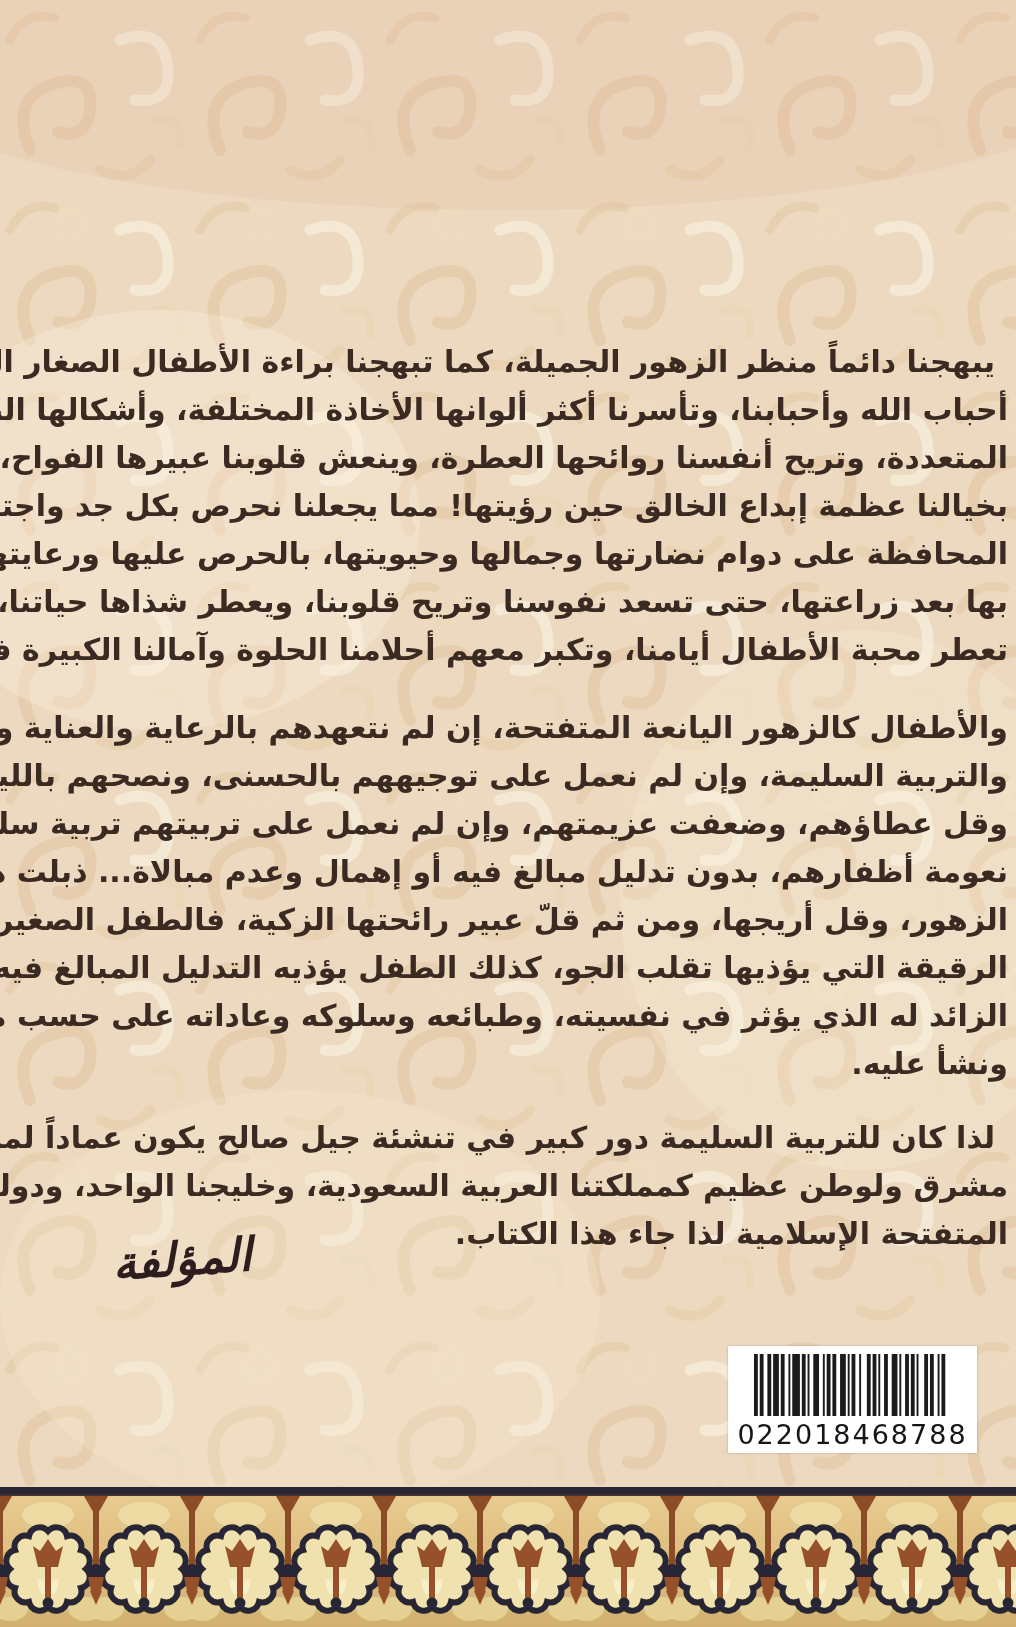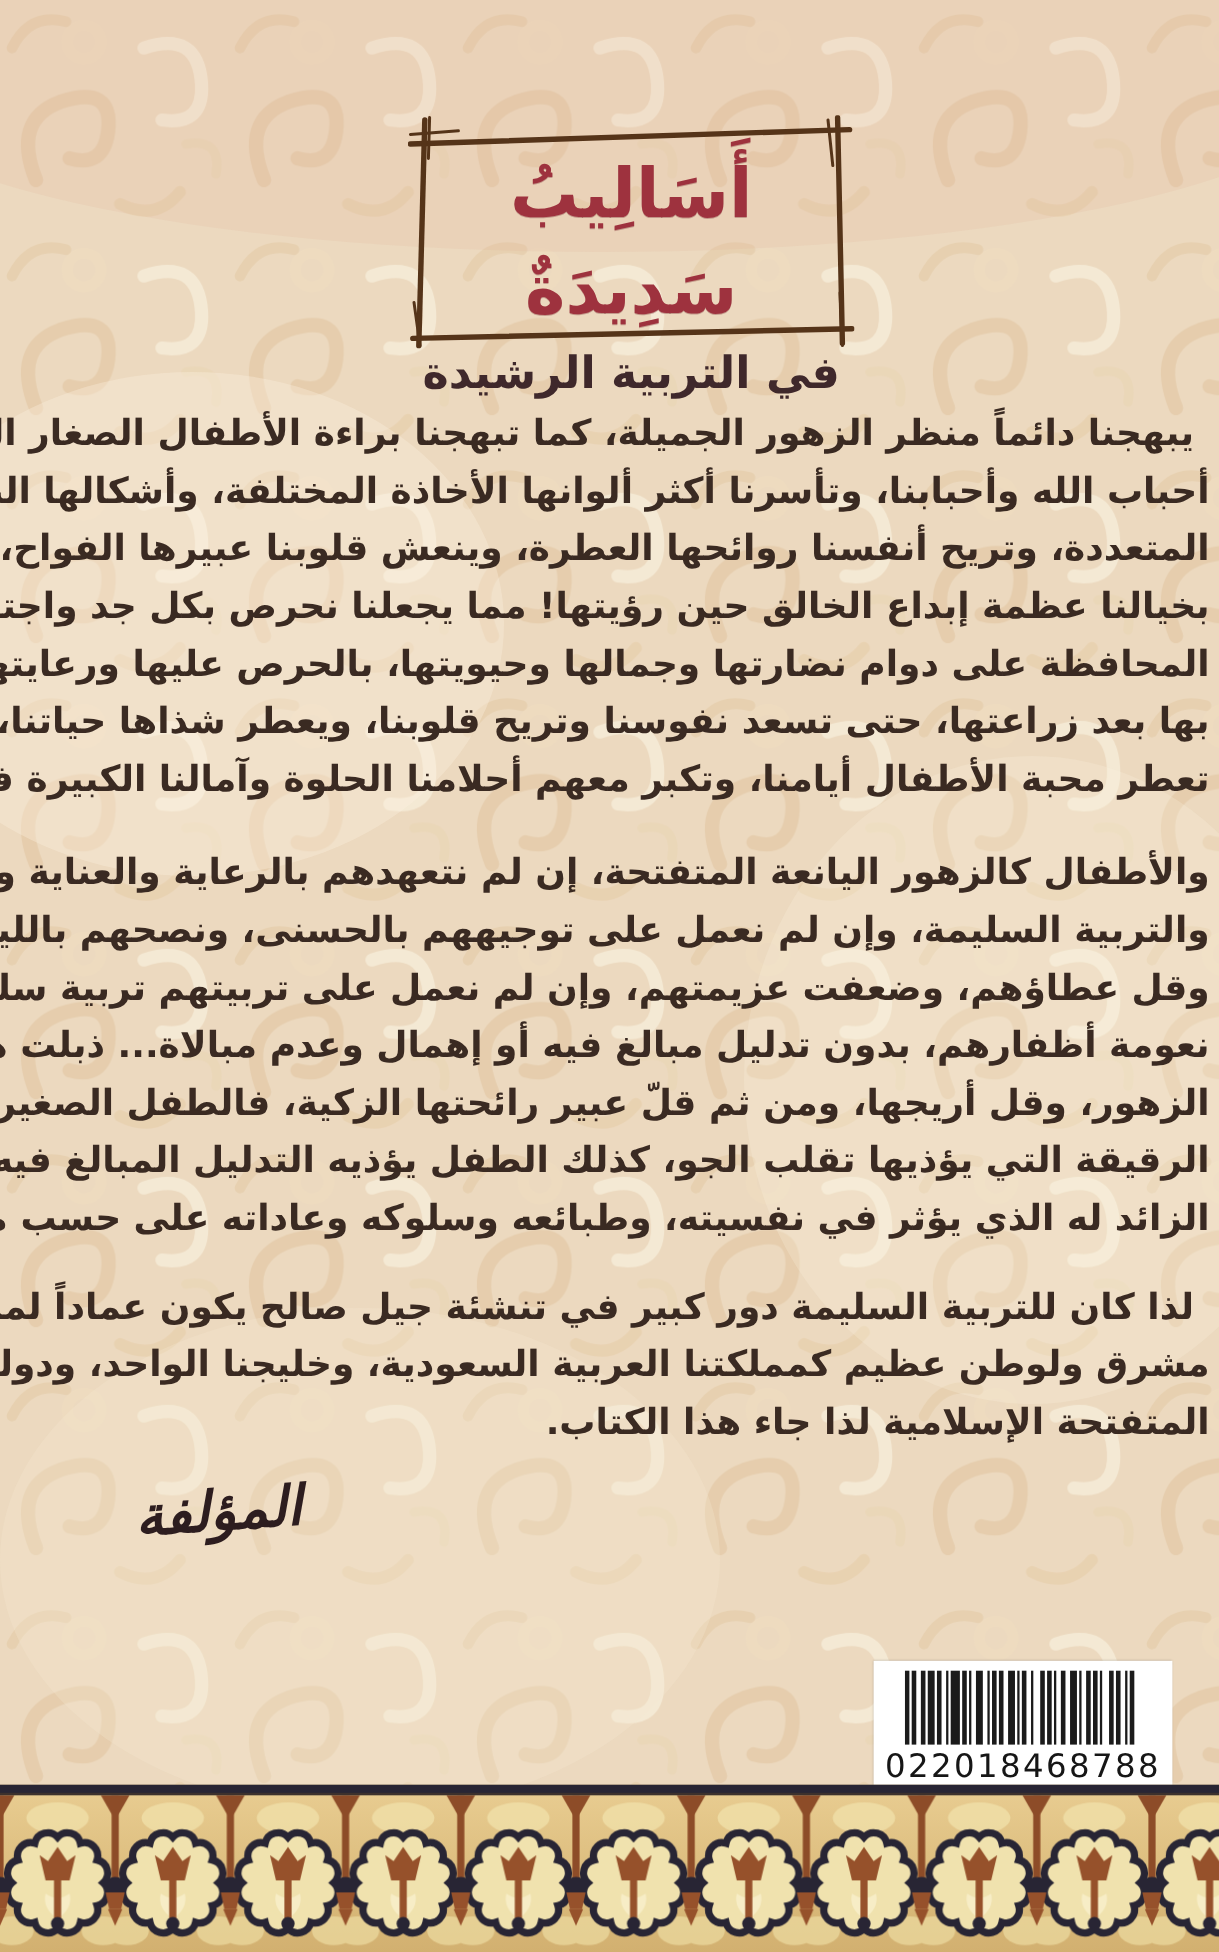--- a/index.html
+++ b/index.html
@@ -52,21 +52,20 @@
     direction:rtl;text-align:center;
     font-size:46px;font-weight:bold;font-style:italic;
     color:#2d1d1f;transform:rotate(-4deg);
   }
 
   
   .barcode{
     position:absolute;left:728px;top:1346px;width:249px;height:107px;
     background:var(--barcode_bg,#ffffff);
     box-shadow:0 0 2px rgba(0,0,0,.25);
-    margin-top:38px;
   }
   .barcode svg{position:absolute;left:26px;top:8px;}
   .barcode-number{
     position:absolute;left:0;bottom:3px;width:100%;
     text-align:center;font-size:27px;color:#161616;
     font-family:"DejaVu Sans", sans-serif;letter-spacing:2px;
   }
 
   
   .frieze{position:absolute;left:0;top:1487px;width:1016px;height:140px;}
@@ -90,58 +89,40 @@
     <rect width="1016" height="1627" fill="#ecd9bf"></rect>
     <rect width="1016" height="1627" fill="url(#dmsk)"></rect>
     <ellipse cx="500" cy="70" rx="620" ry="140" fill="#e2ae96" opacity="0.16"></ellipse>
     <ellipse cx="160" cy="520" rx="260" ry="210" fill="#fbf2e0" opacity="0.35"></ellipse>
     <ellipse cx="860" cy="900" rx="240" ry="270" fill="#fbf2e0" opacity="0.25"></ellipse>
     <ellipse cx="300" cy="1300" rx="300" ry="210" fill="#f6e9d2" opacity="0.30"></ellipse>
   </svg>
 
   <div class="content">
 
-    <div class="title-frame">
-      <svg width="372" height="196" viewBox="0 0 372 196" aria-hidden="true">
-        <g stroke="#553419" fill="none" stroke-linecap="round">
-          <path d="M2 24 L368 12" stroke-width="4.5"></path>
-          <path d="M358 2 L362 190" stroke-width="4.5"></path>
-          <path d="M370 178 L4 186" stroke-width="4.5"></path>
-          <path d="M14 4 L9 192" stroke-width="4.5"></path>
-          <path d="M18 2 L17 36" stroke-width="2.5"></path>
-          <path d="M2 16 L42 13" stroke-width="2.5"></path>
-          <path d="M350 4 L354 42" stroke-width="2.5"></path>
-          <path d="M5 156 L10 192" stroke-width="2.5"></path>
-          <path d="M360 148 L362 192" stroke-width="2.5"></path>
-        </g>
-      </svg>
-      <div class="title-text">
-        <div class="title-line1">أَسَالِيبُ سَدِيدَةٌ</div>
-        <div class="title-line2">في التربية الرشيدة</div>
-      </div>
-    </div>
 
     <div class="body-text" id="body-text" lang="ar" dir="rtl">
         <div class="para">
           <div class="tline indent">يبهجنا دائماً منظر الزهور الجميلة، كما تبهجنا براءة الأطفال الصغار الذين هم</div>
           <div class="tline">أحباب الله وأحبابنا، وتأسرنا أكثر ألوانها الأخاذة المختلفة، وأشكالها البديعة</div>
           <div class="tline">المتعددة، وتريح أنفسنا روائحها العطرة، وينعش قلوبنا عبيرها الفواح، وتحلق</div>
           <div class="tline">بخيالنا عظمة إبداع الخالق حين رؤيتها! مما يجعلنا نحرص بكل جد واجتهاد على</div>
           <div class="tline">المحافظة على دوام نضارتها وجمالها وحيويتها، بالحرص عليها ورعايتها والاهتمام</div>
           <div class="tline">بها بعد زراعتها، حتى تسعد نفوسنا وتريح قلوبنا، ويعطر شذاها حياتنا، كما</div>
           <div class="tline">تعطر محبة الأطفال أيامنا، وتكبر معهم أحلامنا الحلوة وآمالنا الكبيرة فيهم...</div>
         </div>
         <div class="para">
           <div class="tline">والأطفال كالزهور اليانعة المتفتحة، إن لم نتعهدهم بالرعاية والعناية والاهتمام</div>
           <div class="tline">والتربية السليمة، وإن لم نعمل على توجيههم بالحسنى، ونصحهم باللين، ذبلوا</div>
           <div class="tline">وقل عطاؤهم، وضعفت عزيمتهم، وإن لم نعمل على تربيتهم تربية سليمة منذ</div>
           <div class="tline">نعومة أظفارهم، بدون تدليل مبالغ فيه أو إهمال وعدم مبالاة... ذبلت هذه</div>
           <div class="tline">الزهور، وقل أريجها، ومن ثم قلّ عبير رائحتها الزكية، فالطفل الصغير كالوردة</div>
           <div class="tline">الرقيقة التي يؤذيها تقلب الجو، كذلك الطفل يؤذيه التدليل المبالغ فيه، والإهمال</div>
           <div class="tline">الزائد له الذي يؤثر في نفسيته، وطبائعه وسلوكه وعاداته على حسب ما تعود</div>
+          <div class="tline lastline">ونشأ عليه.</div>
         </div>
         <div class="para">
           <div class="tline indent">لذا كان للتربية السليمة دور كبير في تنشئة جيل صالح يكون عماداً لمستقبل</div>
           <div class="tline">مشرق ولوطن عظيم كمملكتنا العربية السعودية، وخليجنا الواحد، ودولنا</div>
           <div class="tline lastline">المتفتحة الإسلامية لذا جاء هذا الكتاب.</div>
         </div>
       </div>
 
     <div class="signature">المؤلفة</div>
 

